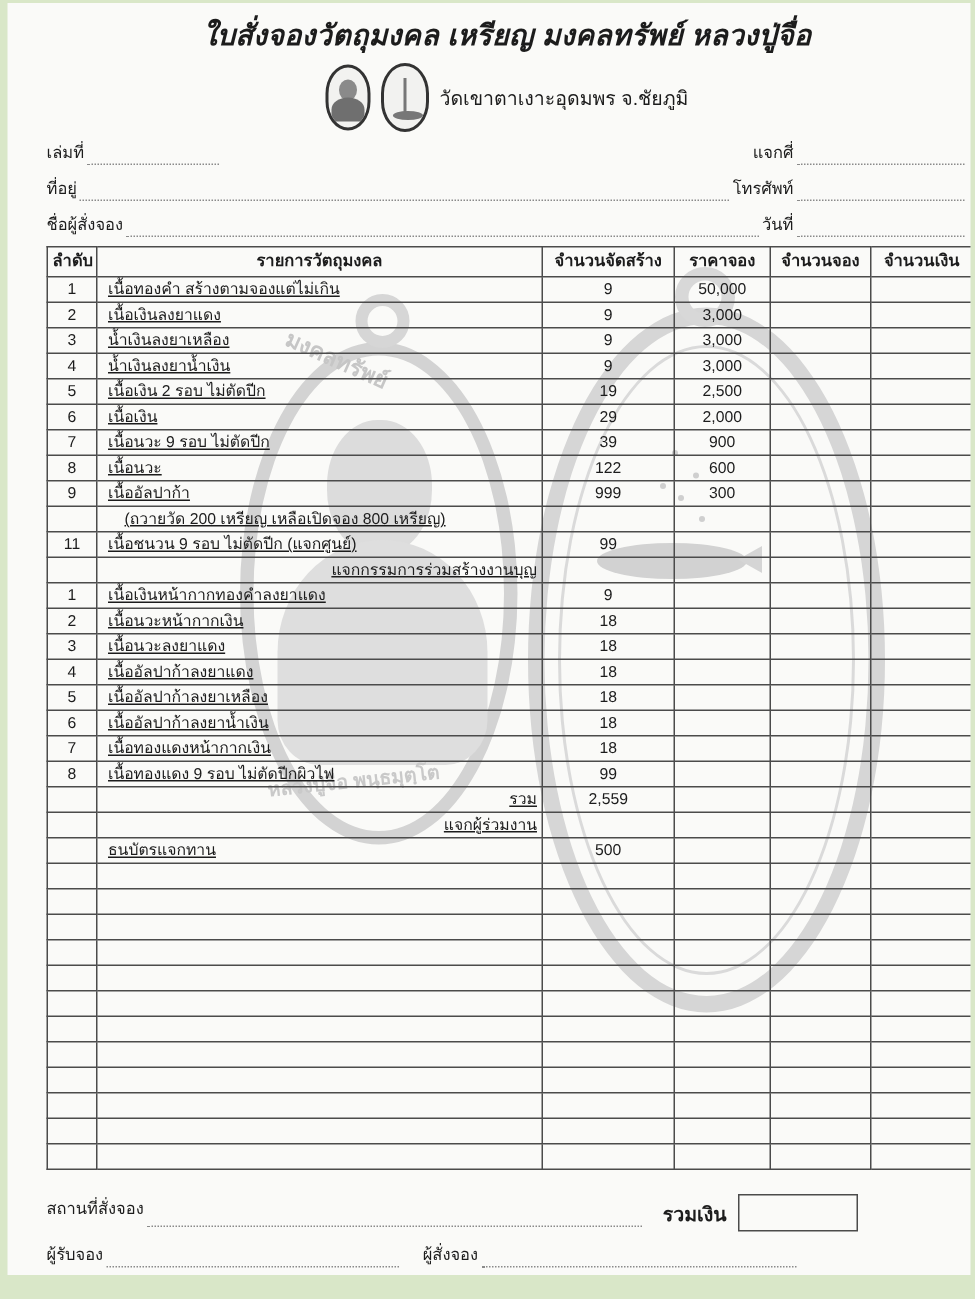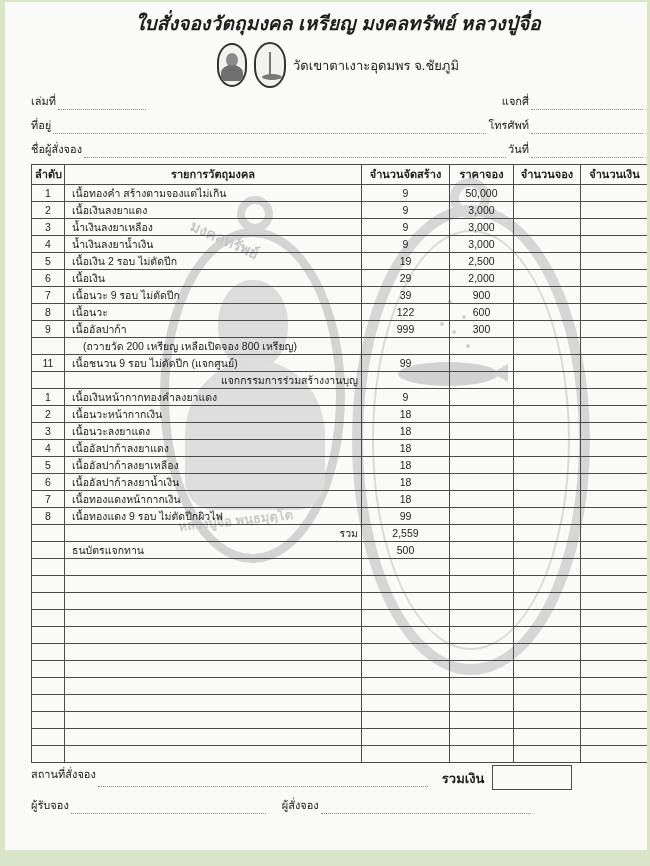--- a/index.html
+++ b/index.html
@@ -32,41 +32,41 @@
   .lbl { white-space:nowrap; }
   .dots { border-bottom:1.5px dotted #8a8a8a; height:11px; margin:0 2px; }
   .grow { flex:1 1 auto; }
   .w90 { flex:0 0 88px; } .w115 { flex:0 0 112px; }
   .spacer { flex:1 1 auto; }
   
   table { width:617px; border-collapse:collapse; table-layout:fixed; margin-top:3px; position:relative; z-index:2; }
   th, td { border:1px solid #4b4b4b; font-size:10.5px; padding:0 3px; height:17px; line-height:1.15; background:transparent; }
   th { font-weight:bold; text-align:center; height:20px; font-size:11px; }
   td.c-no { text-align:center; }
-  td.c-desc { text-align:left; padding-left:7px; }
+  td.c-desc { text-align:left; padding-left:7px;text-decoration:underline; }
   td.c-num { text-align:center; }
   tr.v-note td.c-desc { padding-left:18px; }
   tr.v-note-center td.c-desc, tr.v-summary td.c-desc { text-align:right; padding-left:0; }
   
   .wm { position:absolute; left:0; top:0; width:650px; height:866px; z-index:1; pointer-events:none; }
   .wm * { position:absolute; }
   .oval-l { left:160px; top:228px; width:185px; height:335px; border:9px solid #d3d3d3; border-radius:50%; }
   .ring-l { left:237px; top:196px; width:36px; height:36px; border:8px solid #d6d6d6; border-radius:50%; }
   .monk-head { left:218px; top:280px; width:70px; height:90px; border-radius:48%; background:#dcdcdc; }
   .monk-body { left:185px; top:360px; width:140px; height:150px; border-radius:50% 50% 20% 20%; background:#dedede; }
   .wm-text-top { left:188px; top:228px; font-size:15px; font-weight:bold; color:#c6c6c6; transform:rotate(24deg); }
   .wm-text-bot { left:178px; top:510px; font-size:13px; font-weight:bold; color:#c9c9c9; transform:rotate(-6deg); }
   .oval-r { left:352px; top:205px; width:238px; height:470px; border:11px solid #d6d6d6; border-radius:50%; }
   .oval-r2 { left:372px; top:230px; width:198px; height:420px; border:2px solid #dadada; border-radius:50%; }
   .ring-r { left:450px; top:178px; width:40px; height:40px; border:9px solid #d8d8d8; border-radius:50%; }
   .fish { left:398px; top:362px; width:100px; height:24px; border-radius:50%; background:#d2d2d2; }
   .fish-tail { left:492px; top:364px; width:16px; height:18px; background:#d5d5d5; clip-path:polygon(0 50%,100% 0,100% 100%); }
   .dot { width:4px; height:4px; border-radius:50%; background:#cfcfcf; }
   
-  .foot1 { display:flex; align-items:flex-start; font-size:11px; margin-top:2px; }
+  .foot1 { display:flex; align-items:flex-start; font-size:11px; margin-top:16px; }
   .total-lbl { font-weight:bold; font-size:13px; white-space:nowrap; margin:3px 8px 0 12px; }
   .total-box { width:80px; height:25px; border:1.5px solid #4b4b4b; background:#fafaf8; }
   .foot1 .dots { margin-top:11px; }
   .foot2 { display:flex; align-items:flex-end; font-size:11px; margin-top:6px; width:530px; }
 </style>
 </head>
 <body>
 
 <div class="wm">
   <div class="oval-l"></div>
@@ -304,20 +304,28 @@
           <td class="c-num"></td>
         </tr>
         <tr class="v-summary">
           <td class="c-no"></td>
           <td class="c-desc">รวม</td>
           <td class="c-num">2,559</td>
           <td class="c-num"></td>
           <td class="c-num"></td>
           <td class="c-num"></td>
         </tr>
+        <tr class="v-summary">
+          <td class="c-no"></td>
+          <td class="c-desc">แจกผู้ร่วมงาน</td>
+          <td class="c-num"></td>
+          <td class="c-num"></td>
+          <td class="c-num"></td>
+          <td class="c-num"></td>
+        </tr>
         <tr class="v-item">
           <td class="c-no"></td>
           <td class="c-desc">ธนบัตรแจกทาน</td>
           <td class="c-num">500</td>
           <td class="c-num"></td>
           <td class="c-num"></td>
           <td class="c-num"></td>
         </tr>
         <tr>
           <td class="c-no"></td>

